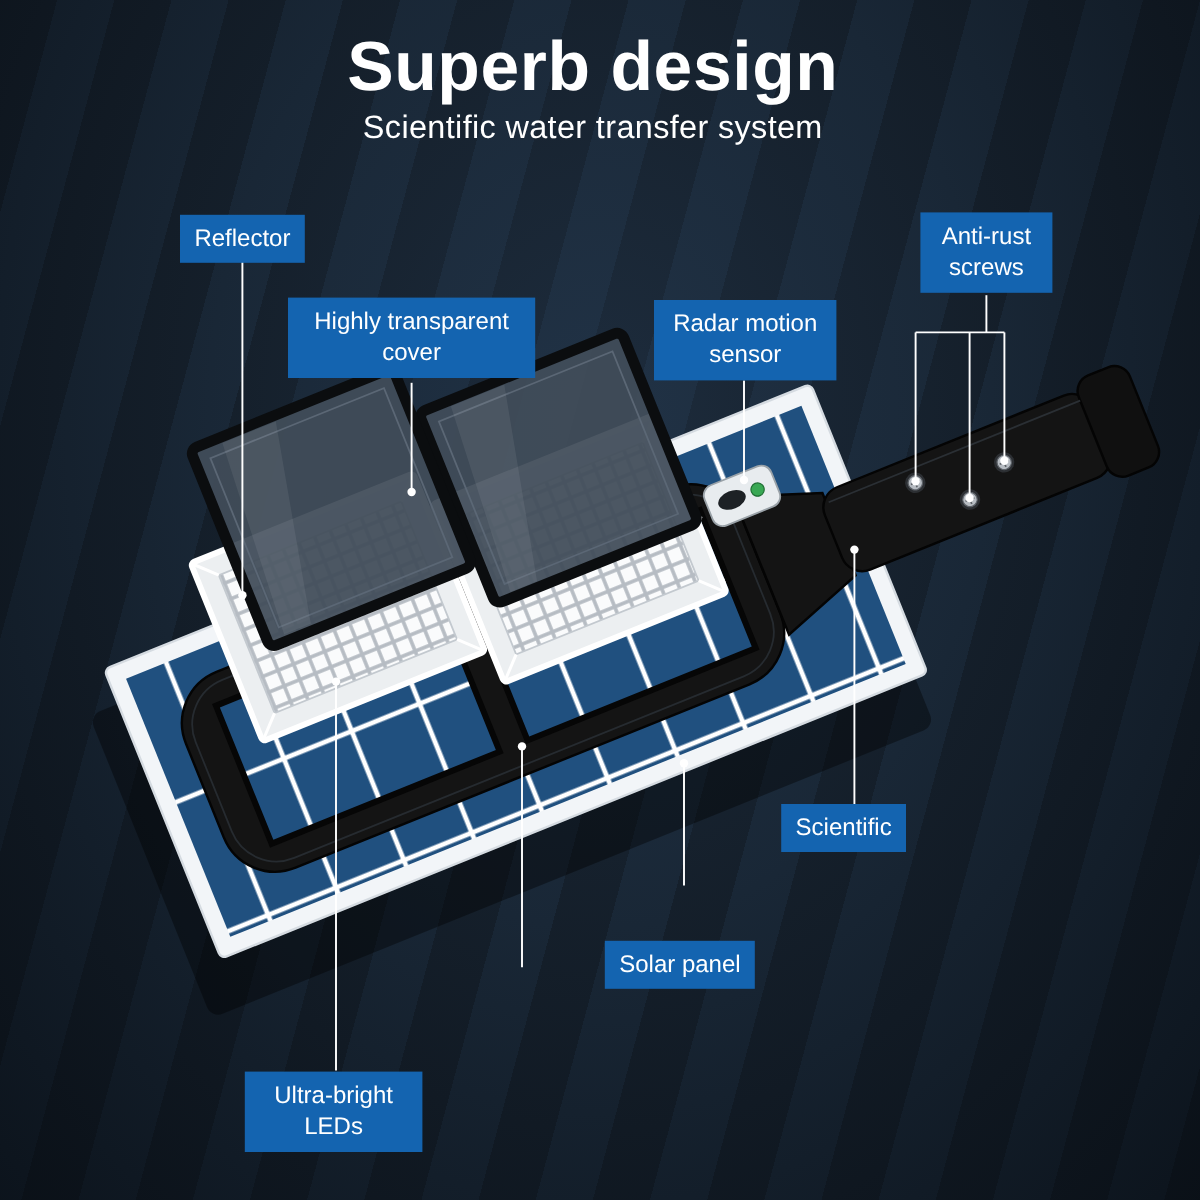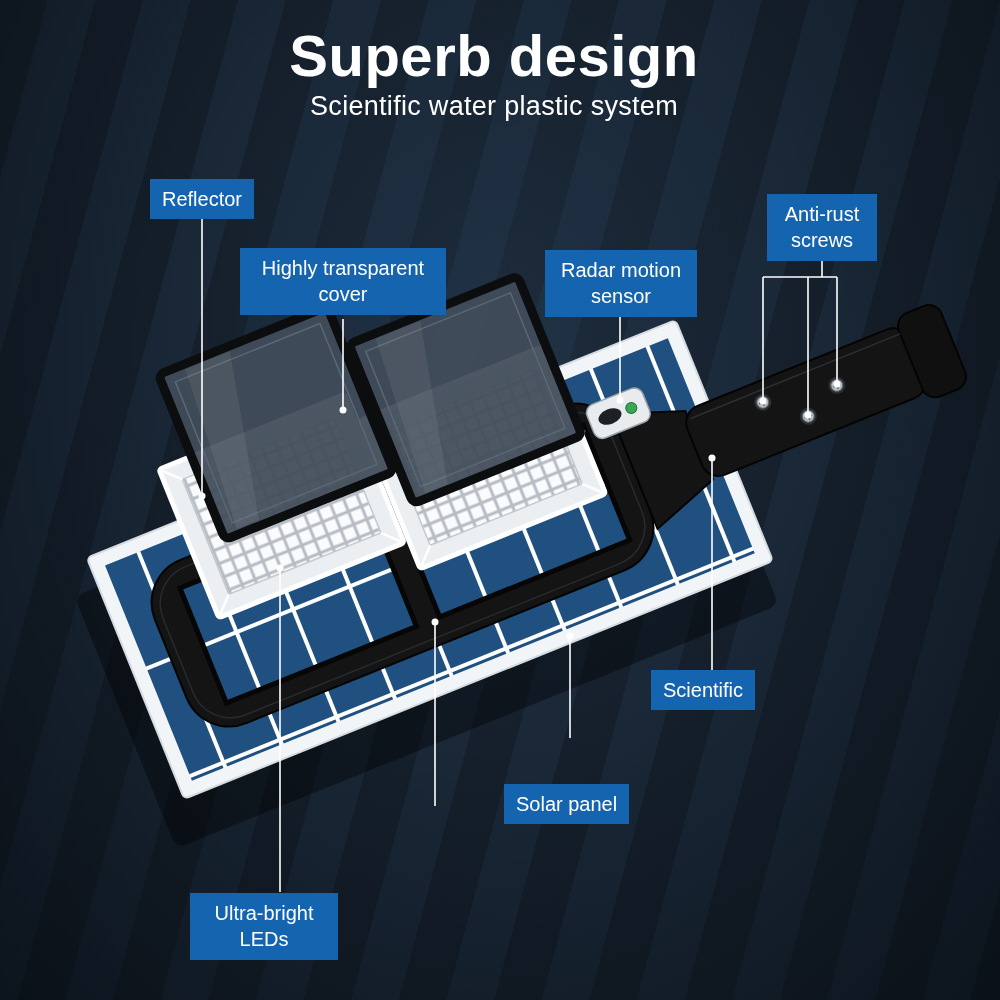--- a/index.html
+++ b/index.html
@@ -21,34 +21,34 @@
   svg.layer{position:absolute;left:0;top:0;width:1000px;height:1000px;}
   .callout{
     position:absolute;background:#1464b0;color:#ffffff;
     font-size:20px;line-height:1.32;text-align:center;
     padding:7px 12px;box-sizing:border-box;z-index:5;
   }
   .nowrap{white-space:nowrap;}
   #co-reflector{left:150px;top:179px;}
   #co-cover{left:240px;top:248px;width:206px;}
   #co-radar{left:545px;top:250px;width:152px;}
-  #co-screws{left:767px;top:194px;width:110px;}
+  #co-screws{left:767px;top:177px;width:110px;}
   #co-aqueducts{left:651px;top:670px;}
   #co-solar{left:504px;top:738px;margin-top:46px;}
   #co-abs{left:366px;top:806px;width:136px;}
-  #co-leds{left:190px;top:893px;width:148px;}
+  #co-leds{left:204px;top:893px;width:148px;}
 </style>
 </head>
 <body>
 
 <div class="stage">
 
   <div class="header">
     <h1>Superb design</h1>
-    <div class="subtitle">Scientific water plastic system</div>
+    <div class="subtitle">Scientific water transfer system</div>
   </div>
 
   <svg class="layer" viewBox="0 0 1000 1000">
     <defs>
       <pattern id="solarGrid" width="61" height="116" patternUnits="userSpaceOnUse">
         <rect width="61" height="116" fill="#ffffff"></rect>
         <rect x="2" y="2" width="57" height="112" fill="#20507f"></rect>
       </pattern>
       <pattern id="ledGrid" width="14" height="14" patternUnits="userSpaceOnUse">
         <rect width="14" height="14" fill="#b6bcc3"></rect>

